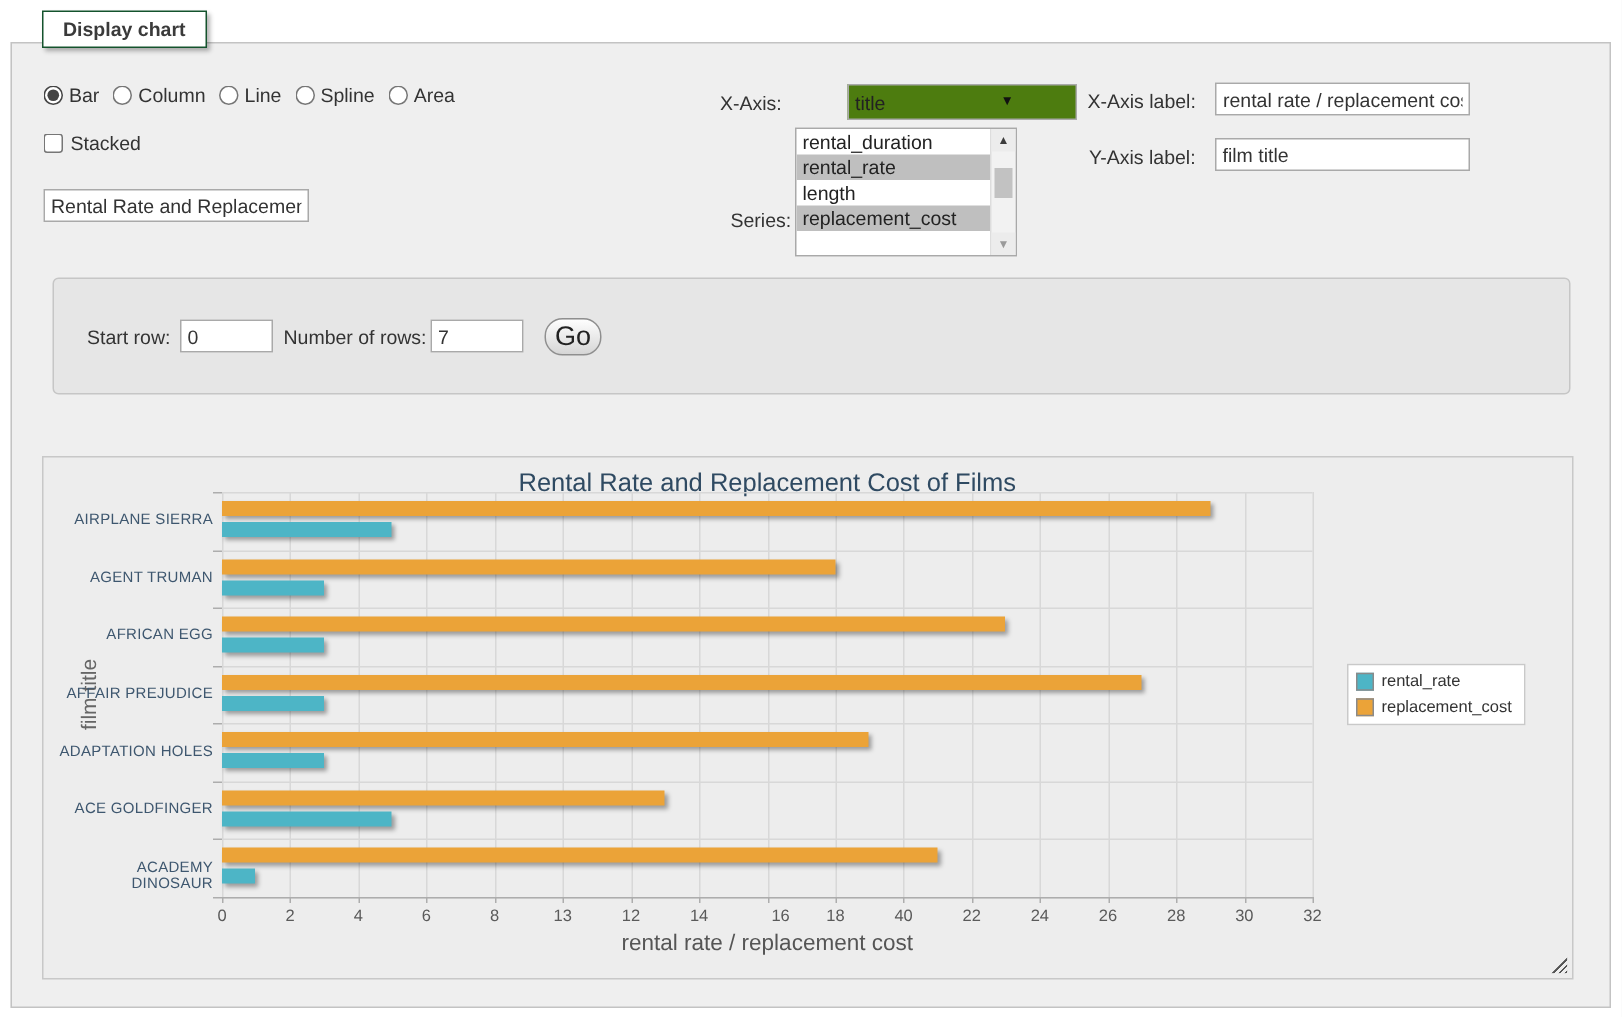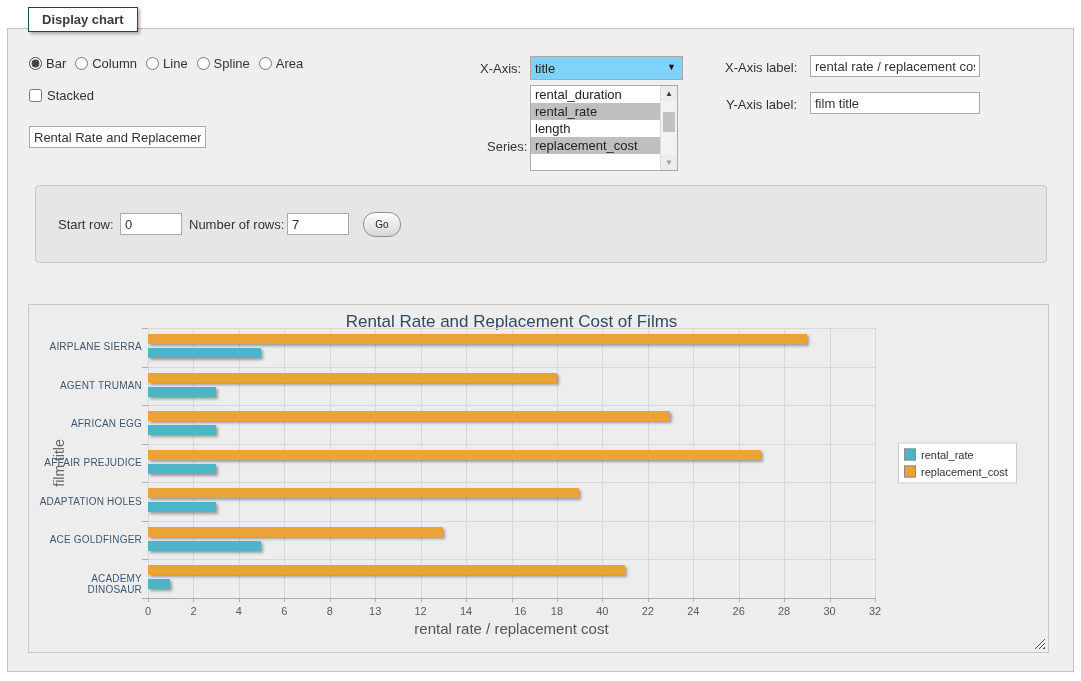--- a/index.html
+++ b/index.html
@@ -18,23 +18,23 @@
   .ctl-label { color:#333; white-space:nowrap; }
   .radio-group { left:29px; top:56px; display:flex; align-items:center; gap:9px; }
   .radio-group label { display:flex; align-items:center; gap:4px; cursor:default; }
   input[type=radio], input[type=checkbox] { width:13px; height:13px; accent-color:#444; }
   .stacked-row { left:29px; top:88px; display:flex; align-items:center; gap:5px; }
   .txt { background:#fff; border:1px solid #a9a9a9; height:22px; padding:2px 4px;
     font-family:"Liberation Sans", sans-serif; font-size:13px; color:#333; }
   .title-input { left:29px; top:126px; width:177px; }
   .lbl-xaxis  { left:480px; top:61px; }
   .sel-wrap { left:530px; top:56px; width:153px; height:24px; }
-  .sel-wrap select { width:100%; height:100%; border:1px solid #a9a9a9; background:#7dd3fc;
+  .sel-wrap select { width:100%; height:100%; border:1px solid #a9a9a9; background:#4d7c0f;
     appearance:none; -webkit-appearance:none; padding:2px 20px 2px 4px;
-    font-family:"Liberation Sans", sans-serif; font-size:13px; color:#222; }
+    font-family:"Liberation Sans", sans-serif; font-size:13px; color:#222;margin-left:35px; }
   .sel-arrow { position:absolute; right:7px; top:6px; font-size:9px; color:#111; pointer-events:none; }
   .lbl-series { left:487px; top:139px; }
   .listbox { left:530px; top:85px; width:148px; height:86px; background:#fff;
     border:1px solid #a9a9a9; overflow:hidden; }
   .listbox .items { position:absolute; left:0; top:0; right:17px; bottom:0; }
   .list-item { height:17px; line-height:17px; padding:0 4px; white-space:nowrap;
     overflow:hidden; color:#222; }
   .list-item.sel { background:#bfbfbf; }
   .lb-scroll { position:absolute; right:0; top:0; width:17px; height:100%;
     background:#f2f2f2; border-left:1px solid #ddd; }
@@ -47,21 +47,21 @@
   .yal-input { left:810px; top:92px; width:170px; }
 
   
   .rows-panel { left:35px; top:185px; width:1012px; height:78px;
     background:#e6e6e6; border:1px solid #c6c6c6; border-radius:4px; }
   .rows-inner { position:absolute; left:0; top:0; width:100%; height:100%; }
   .lbl-start { left:22px; top:31px; } .start-input { left:84px; top:27px; width:62px; }
   .lbl-nrows { left:153px; top:31px; } .nrows-input { left:251px; top:27px; width:62px; }
   .go-btn { left:327px; top:26px; width:38px; height:25px; border:1px solid #8f8f8f;
     border-radius:12px; background:linear-gradient(#fefefe,#d6d6d6);
-    font-family:"Liberation Sans", sans-serif; font-size:10px; color:#222; }
+    font-family:"Liberation Sans", sans-serif; font-size:18px; color:#222; }
 
   
   .chart { left:28px; top:304px; width:1021px; height:349px;
     background:#ededed; border:1px solid #c8c8c8; }
   .chart-title { left:119px; top:7px; width:727px; text-align:center;
     font-size:17px; color:#2f4a62; }
   .plot { left:119px; top:23px; width:727px; height:270px; }
   .vgrid { position:absolute; top:0; width:1px; height:100%; background:#d8d8d8; }
   .hgrid { position:absolute; left:0; width:100%; height:1px; background:#d8d8d8; }
   .xaxis-line { left:119px; top:293px; width:728px; height:1px; background:#adadad; }

